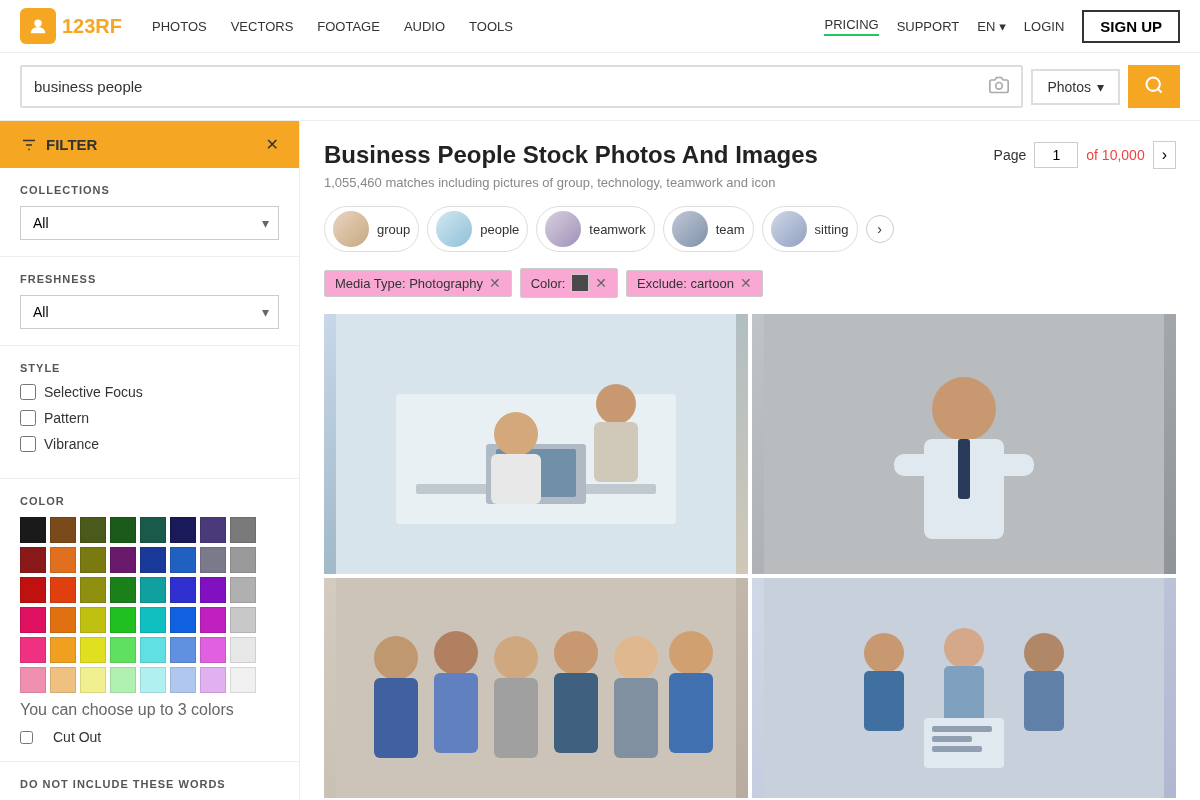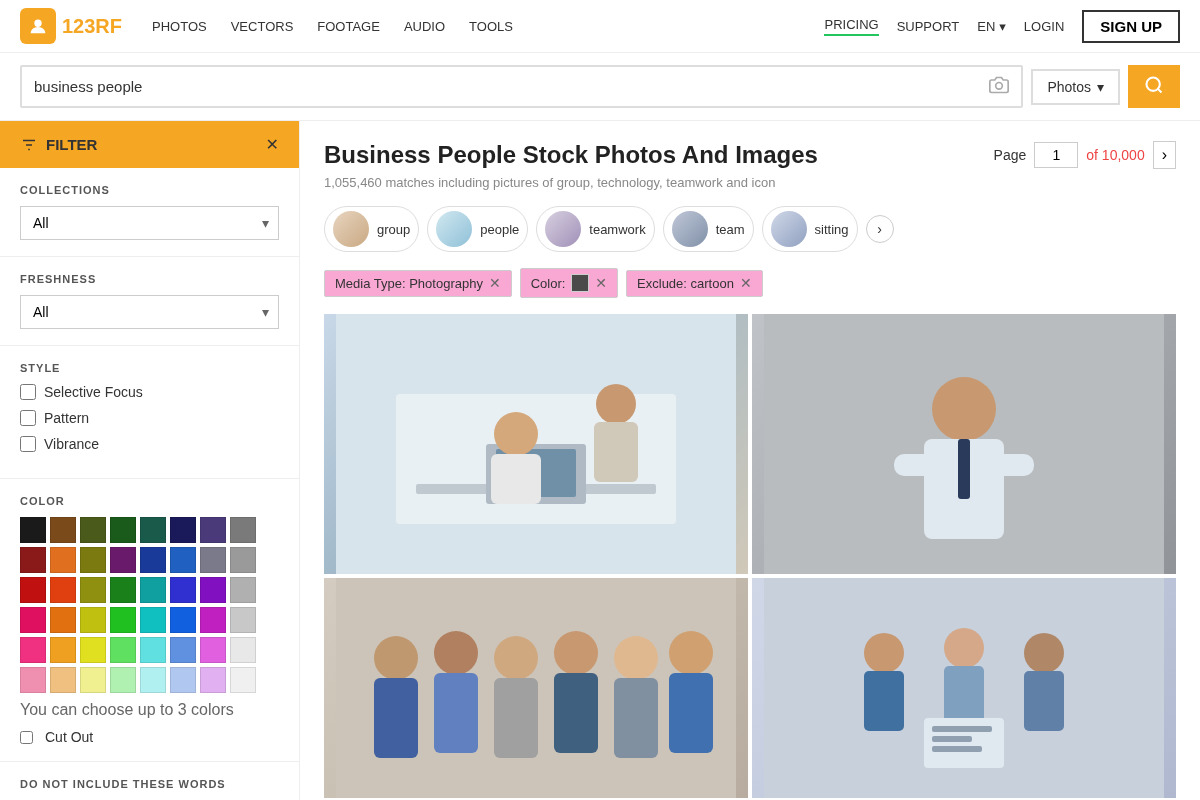--- a/index.html
+++ b/index.html
@@ -44,21 +44,21 @@
 
     
     .checkbox-item { display: flex; align-items: center; gap: 8px; margin-bottom: 10px; }
     .checkbox-item input[type="checkbox"] { width: 16px; height: 16px; cursor: pointer; }
     .checkbox-label { font-size: 14px; color: #333; }
 
     
     .color-grid { display: flex; flex-wrap: wrap; gap: 4px; margin-bottom: 8px; }
     .color-swatch { width: 26px; height: 26px; cursor: pointer; border: 1px solid rgba(0,0,0,0.1); }
     .color-hint { font-size: 16px; color: #666; margin-bottom: 10px; }
-    .cutout-row { display: flex; align-items: center; gap: 12px; margin-top: 6px; }
+    .cutout-row { display: flex; align-items: center; gap: 20px; margin-top: 6px; }
     .cutout-label { font-size: 14px; }
 
     .do-not-include { padding: 16px 20px; }
 
     
     .main-content { flex: 1; padding: 20px 24px; }
 
     
     .page-title-row { display: flex; align-items: center; justify-content: space-between; margin-bottom: 6px; }
     .page-title { font-size: 24px; font-weight: 700; color: #222; }

